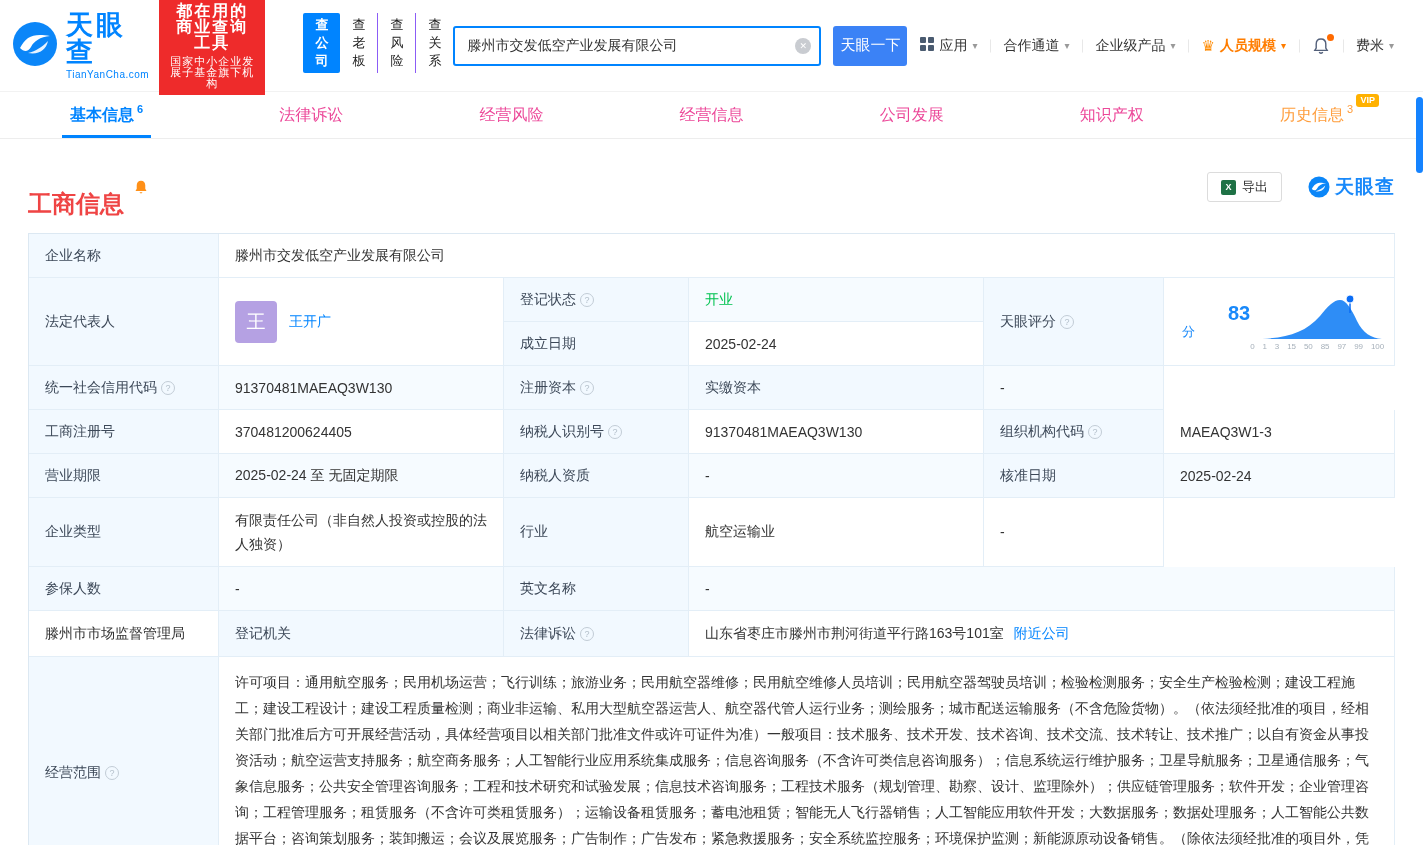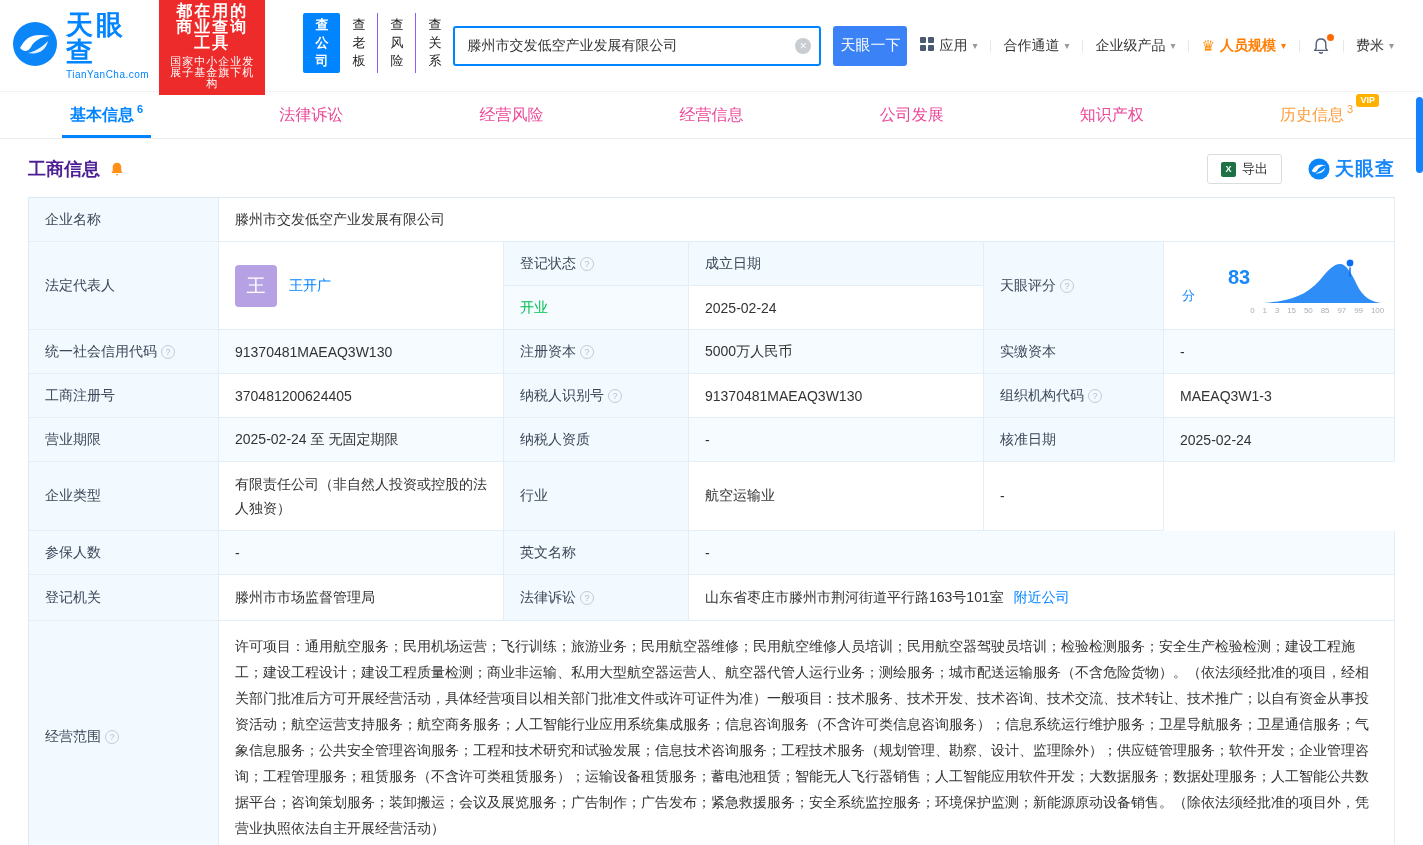--- a/index.html
+++ b/index.html
@@ -59,21 +59,21 @@
   .nav-tab.active::after { content:""; position:absolute; left:4px; right:4px; bottom:0;
     height:3px; background:#0084ff; }
   .nav-tab.history { color:#ff9d3c; }
   .vip-tag { position:absolute; top:2px; right:-14px; background:#ffb100; color:#fff;
     font-size:9px; font-weight:bold; line-height:13px; padding:0 4px; border-radius:3px; }
   .side-strip { position:fixed; right:0; top:97px; width:7px; height:76px;
     background:#1583ff; border-radius:4px; cursor:pointer; }
 
   
   .section-head { display:flex; align-items:center; padding:15px 28px 11px; }
-  .section-title { font-size:18px; font-weight:bold; color:#4c1d95; }
+  .section-title { font-size:24px; font-weight:bold; color:#ef4444;margin-top:34px; }
   .sub-bell { margin-left:9px; display:flex; cursor:pointer; }
   .export-btn { margin-left:auto; display:flex; align-items:center; gap:6px;
     border:1px solid #dcdcdc; border-radius:3px; background:#fff; height:30px;
     padding:0 13px; font-size:13px; color:#333; cursor:pointer;
     font-family:"Liberation Sans","DejaVu Sans",sans-serif; }
   .xls { width:15px; height:15px; background:#1e7145; color:#fff; border-radius:2px;
     font-size:9px; font-weight:bold; display:flex; align-items:center; justify-content:center; }
   .mini-logo { display:flex; align-items:center; gap:5px; margin-left:26px; }
   .mini-logo span { font-size:19px; font-weight:bold; color:#1989fa; letter-spacing:1px; }
 
@@ -253,25 +253,25 @@
     </div>
     <div class="cell value">
       <span class="avatar">王</span>
       <a class="link">王开广</a>
     </div>
     <div class="subgrid">
       <div class="cell label">
         <span>登记状态</span>
         <span class="help">?</span>
       </div>
+      <div class="cell value tint green">
+        <span>开业</span>
+      </div>
       <div class="cell label">
         <span>成立日期</span>
-      </div>
-      <div class="cell value tint green">
-        <span>开业</span>
       </div>
       <div class="cell value">
         <span>2025-02-24</span>
       </div>
     </div>
     <div class="cell label">
       <span>天眼评分</span>
       <span class="help">?</span>
     </div>
     <div class="cell value score-cell">
@@ -304,23 +304,20 @@
       <span>统一社会信用代码</span>
       <span class="help">?</span>
     </div>
     <div class="cell value tint">
       <span>91370481MAEAQ3W130</span>
     </div>
     <div class="cell label">
       <span>注册资本</span>
       <span class="help">?</span>
     </div>
-    <div class="cell value tint">
-      <span>5000万人民币</span>
-    </div>
     <div class="cell label">
       <span>实缴资本</span>
     </div>
     <div class="cell value tint">
       <span>-</span>
     </div>
   </div>
 
   <div class="t-row">
     <div class="cell label">
@@ -393,25 +390,25 @@
     </div>
     <div class="cell label">
       <span>英文名称</span>
     </div>
     <div class="cell value tint span3">
       <span>-</span>
     </div>
   </div>
 
   <div class="t-row" style="grid-auto-rows:46px;">
+    <div class="cell value">
+      <span>滕州市市场监督管理局</span>
+    </div>
     <div class="cell label">
       <span>登记机关</span>
-    </div>
-    <div class="cell value">
-      <span>滕州市市场监督管理局</span>
     </div>
     <div class="cell label">
       <span>法律诉讼</span>
       <span class="help">?</span>
     </div>
     <div class="cell value span3">
       <span>山东省枣庄市滕州市荆河街道平行路163号101室</span>
       <a class="link" style="margin-left:10px;">附近公司</a>
     </div>
   </div>

